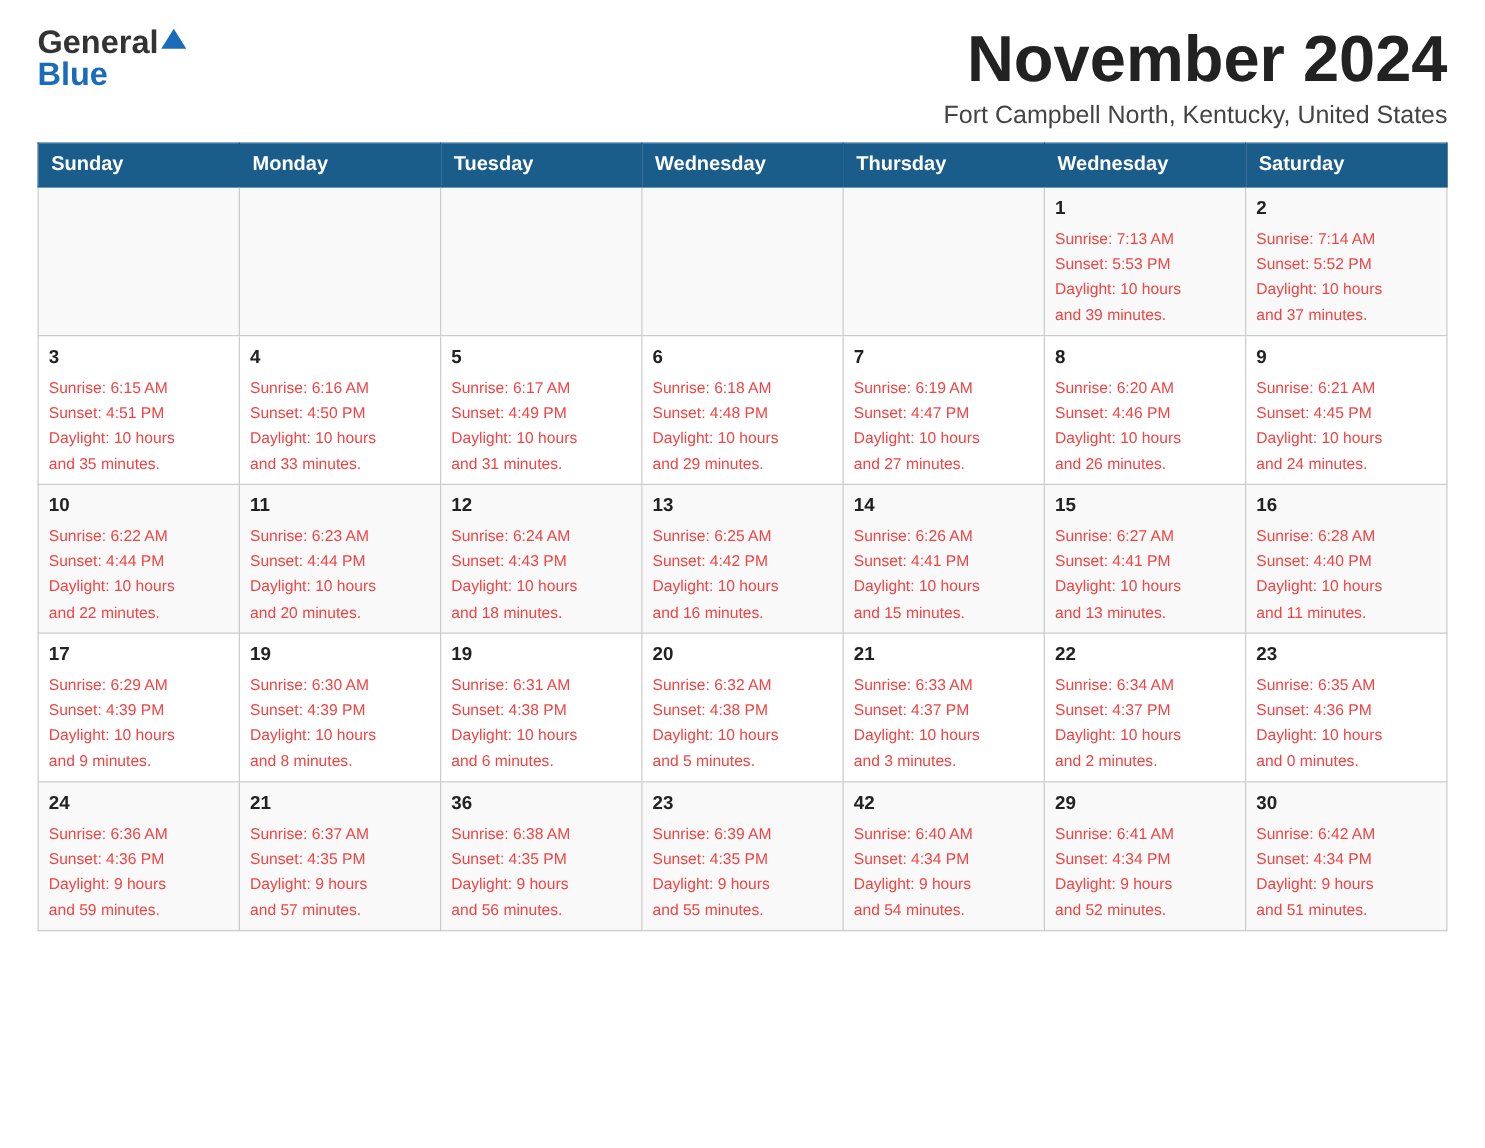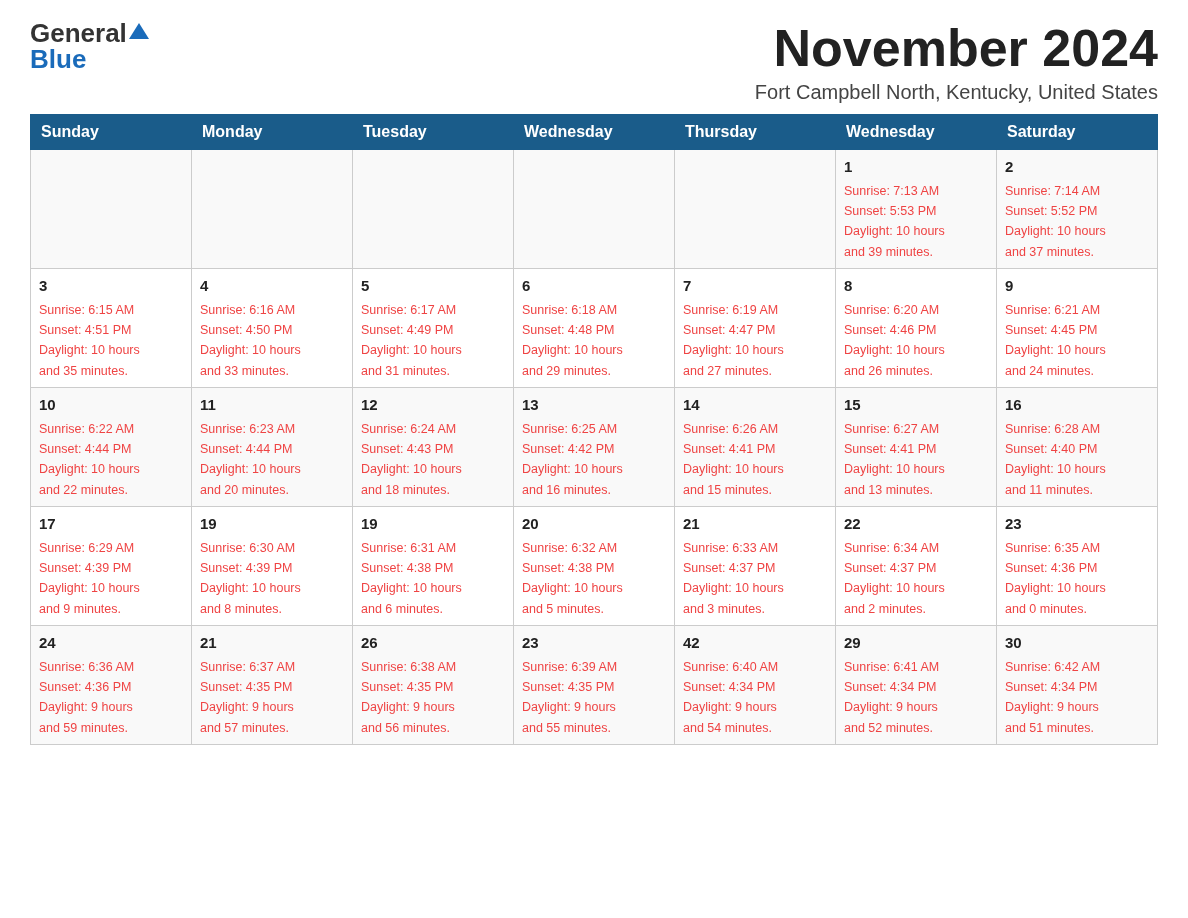--- a/index.html
+++ b/index.html
@@ -177,20 +177,20 @@
         <td><span class="day-number">19</span><span class="day-info">Sunrise: 6:30 AM<br>Sunset: 4:39 PM<br>Daylight: 10 hours<br>and 8 minutes.</span></td>
         <td><span class="day-number">19</span><span class="day-info">Sunrise: 6:31 AM<br>Sunset: 4:38 PM<br>Daylight: 10 hours<br>and 6 minutes.</span></td>
         <td><span class="day-number">20</span><span class="day-info">Sunrise: 6:32 AM<br>Sunset: 4:38 PM<br>Daylight: 10 hours<br>and 5 minutes.</span></td>
         <td><span class="day-number">21</span><span class="day-info">Sunrise: 6:33 AM<br>Sunset: 4:37 PM<br>Daylight: 10 hours<br>and 3 minutes.</span></td>
         <td><span class="day-number">22</span><span class="day-info">Sunrise: 6:34 AM<br>Sunset: 4:37 PM<br>Daylight: 10 hours<br>and 2 minutes.</span></td>
         <td><span class="day-number">23</span><span class="day-info">Sunrise: 6:35 AM<br>Sunset: 4:36 PM<br>Daylight: 10 hours<br>and 0 minutes.</span></td>
       </tr>
       <tr>
         <td><span class="day-number">24</span><span class="day-info">Sunrise: 6:36 AM<br>Sunset: 4:36 PM<br>Daylight: 9 hours<br>and 59 minutes.</span></td>
         <td><span class="day-number">21</span><span class="day-info">Sunrise: 6:37 AM<br>Sunset: 4:35 PM<br>Daylight: 9 hours<br>and 57 minutes.</span></td>
-        <td><span class="day-number">26</span><span class="day-info">Sunrise: 6:38 AM<br>Sunset: 4:35 PM<br>Daylight: 9 hours<br>and 56 minutes.</span></td>
+        <td><span class="day-number">36</span><span class="day-info">Sunrise: 6:38 AM<br>Sunset: 4:35 PM<br>Daylight: 9 hours<br>and 56 minutes.</span></td>
         <td><span class="day-number">23</span><span class="day-info">Sunrise: 6:39 AM<br>Sunset: 4:35 PM<br>Daylight: 9 hours<br>and 55 minutes.</span></td>
         <td><span class="day-number">42</span><span class="day-info">Sunrise: 6:40 AM<br>Sunset: 4:34 PM<br>Daylight: 9 hours<br>and 54 minutes.</span></td>
         <td><span class="day-number">29</span><span class="day-info">Sunrise: 6:41 AM<br>Sunset: 4:34 PM<br>Daylight: 9 hours<br>and 52 minutes.</span></td>
         <td><span class="day-number">30</span><span class="day-info">Sunrise: 6:42 AM<br>Sunset: 4:34 PM<br>Daylight: 9 hours<br>and 51 minutes.</span></td>
       </tr>
     </tbody>
 </table>
 
 </body></html>

